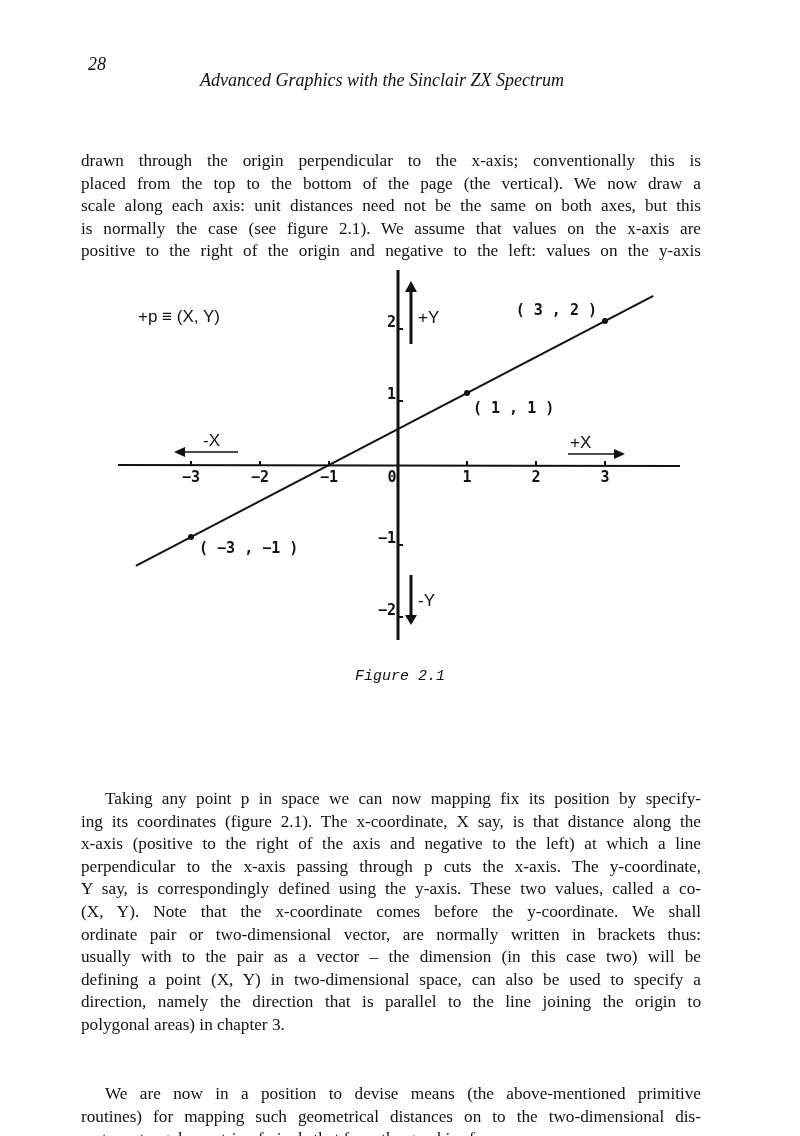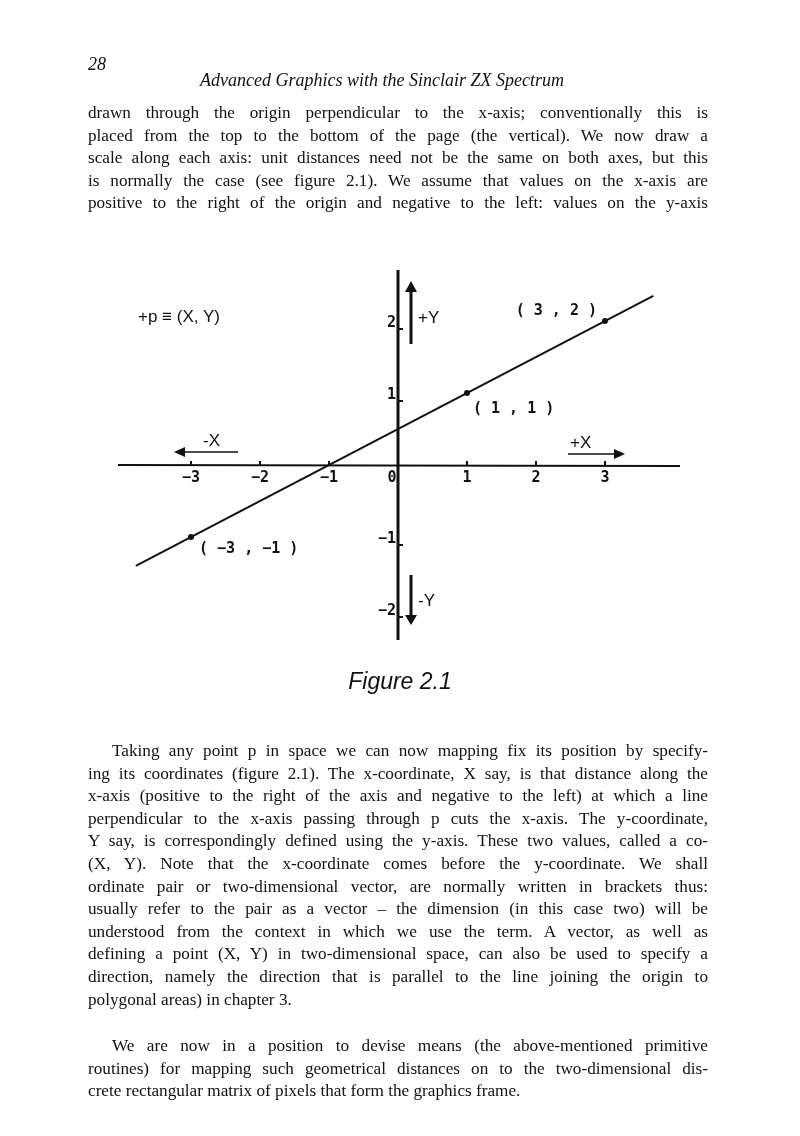--- a/index.html
+++ b/index.html
@@ -1,29 +1,29 @@
 <!DOCTYPE html>
 <html><head>
 <meta charset="utf-8">
 <style>
   html, body { margin: 0; padding: 0; background: #ffffff; }
   body { width: 800px; height: 1136px; position: relative; overflow: hidden; color: #111; }
   .page { position: absolute; left: 0; top: 0; width: 800px; height: 1136px; }
   .header { position: absolute; top: 54px; left: 88px; width: 620px; font-family: "Liberation Serif", serif; font-style: italic; font-size: 18px; }
   .header .pno { position: absolute; left: 0; top: 0; }
   .header .title { position: absolute; left: 112px; top: 16px; white-space: nowrap; }
-  .para { position: absolute; left: 88px; width: 620px; font-family: "Liberation Serif", serif; font-size: 17.2px; line-height: 22.6px; text-align: justify; }
+  .para { position: absolute; left: 81px; width: 620px; font-family: "Liberation Serif", serif; font-size: 17.2px; line-height: 22.6px; text-align: justify; margin-top: 48px; }
   .para .line { display: block; white-space: nowrap; text-align-last: justify; }
   .para .line.last { text-align-last: left; }
   .para .indent { padding-left: 24px; }
   .p1 { top: 102px; }
   .p2 { top: 740px; }
   .p3 { top: 1034px; }
   .figure { position: absolute; left: 0; top: 260px; width: 800px; height: 390px; }
-  .caption { position: absolute; top: 668px; left: 0; width: 800px; text-align: center; font-family: Liberation Sans, sans-serif; font-style: italic; font-size: 23px; }
+  .caption { position: absolute; top: 668px; left: 0; width: 800px; text-align: center; font-family: Liberation Mono, monospace; font-style: italic; font-size: 15px; }
   .lbl { font-family: "DejaVu Sans Mono", monospace; font-weight: bold; font-size: 15px; fill: #111; }
   .lbl-sans { font-family: "Liberation Sans", sans-serif; font-size: 17px; fill: #111; }
 </style>
 </head>
 <body>
 
 <div class="page">
   <div class="header">
     <span class="pno">28</span>
     <span class="title">Advanced Graphics with the Sinclair ZX Spectrum</span>
@@ -101,22 +101,21 @@
   <div class="caption">Figure 2.1</div>
 
   <div class="para p2">
     <span class="line indent">Taking any point p in space we can now mapping fix its position by specify-</span>
     <span class="line">ing its coordinates (figure 2.1). The x-coordinate, X say, is that distance along the</span>
     <span class="line">x-axis (positive to the right of the axis and negative to the left) at which a line</span>
     <span class="line">perpendicular to the x-axis passing through p cuts the x-axis. The y-coordinate,</span>
     <span class="line">Y say, is correspondingly defined using the y-axis. These two values, called a co-</span>
     <span class="line">(X, Y). Note that the x-coordinate comes before the y-coordinate. We shall</span>
     <span class="line">ordinate pair or two-dimensional vector, are normally written in brackets thus:</span>
-    <span class="line">usually refer to the pair as a vector – the dimension (in this case two) will be</span>
-    <span class="line">understood from the context in which we use the term. A vector, as well as</span>
+    <span class="line">usually with to the pair as a vector – the dimension (in this case two) will be</span>
     <span class="line">defining a point (X, Y) in two-dimensional space, can also be used to specify a</span>
     <span class="line">direction, namely the direction that is parallel to the line joining the origin to</span>
     <span class="line last">polygonal areas) in chapter 3.</span>
   </div>
 
   <div class="para p3" style="top:1035px;">
     <span class="line indent">We are now in a position to devise means (the above-mentioned primitive</span>
     <span class="line">routines) for mapping such geometrical distances on to the two-dimensional dis-</span>
     <span class="line last">crete rectangular matrix of pixels that form the graphics frame.</span>
   </div>

